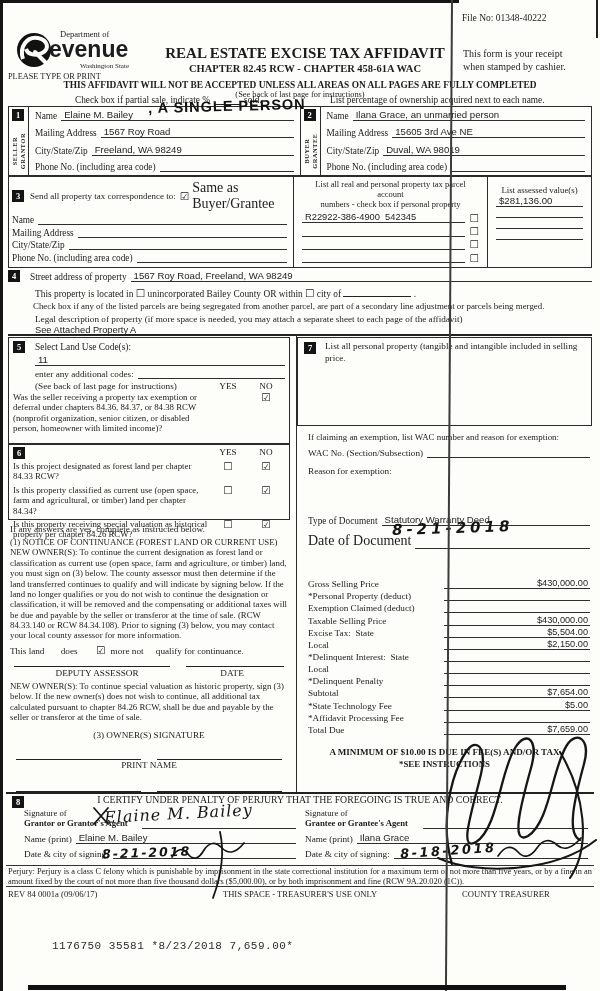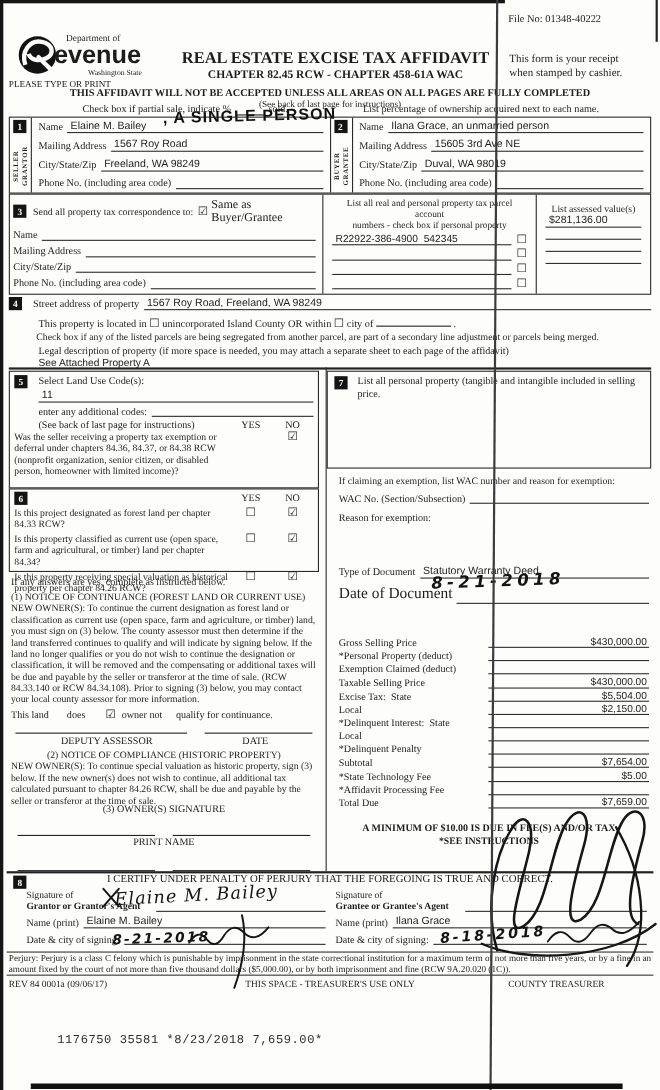--- a/index.html
+++ b/index.html
@@ -135,21 +135,21 @@
   </div>
 
   <span class="abs marker" style="left:148px;top:98px">, A SINGLE PERSON</span>
 
   <div class="abs box" style="left:8px;top:176px;width:584px;height:92px;display:flex">
     <div style="width:285px;border-right:1px solid #2b2b2b;padding:3px 6px 4px 3px;display:flex;flex-direction:column;justify-content:space-between;font-size:9.3px">
       <div class="frow" style="align-items:center">
         <span class="badge" style="margin-right:6px">3</span>
         <span class="lbl" style="font-size:9px">Send all property tax correspondence to:</span>
         <span class="cb">☑</span>
-        <span style="padding-left:3px;font-size:11px">Same as Buyer/Grantee</span>
+        <span style="padding-left:3px;font-size:14px">Same as Buyer/Grantee</span>
       </div>
       <div class="frow">
           <span class="lbl">Name</span>
           <span class="fill"></span>
         </div>
       <div class="frow">
           <span class="lbl">Mailing Address</span>
           <span class="fill"></span>
         </div>
       <div class="frow">
@@ -201,21 +201,21 @@
   </div>
 
   <div class="abs frow" style="left:8px;top:270px;width:584px;font-size:9.4px">
     <span class="badge" style="margin-right:10px">4</span>
     <span class="lbl">Street address of property</span>
     <span class="fill">1567 Roy Road, Freeland, WA 98249</span>
   </div>
   <div class="abs" style="left:35px;top:287px;font-size:9.4px">
     <span>This property is located in</span>
     <span class="cb">☐</span>
-    <span>unincorporated Island County</span>
+    <span>unincorporated Bailey County</span>
     <span>OR within</span>
     <span class="cb">☐</span>
     <span>city of</span>
     <span style="display:inline-block;width:68px;border-bottom:1px solid #222;height:10px"></span>
     <span>.</span>
   </div>
   <div class="abs" style="left:33px;top:301px;width:556px;font-size:8.9px">Check box if any of the listed parcels are being segregated from another parcel, are part of a secondary line adjustment or parcels being merged.</div>
   <div class="abs" style="left:35px;top:314px;width:554px;font-size:9.2px">Legal description of property (if more space is needed, you may attach a separate sheet to each page of the affidavit)</div>
   <div class="abs sans" style="left:35px;top:325px;font-size:9.3px">See Attached Property A</div>
 
@@ -271,33 +271,32 @@
 
   <div class="abs" style="left:10px;top:524px;width:278px;font-size:9.2px">If any answers are yes, complete as instructed below.</div>
   <div class="abs" style="left:10px;top:537px;width:278px;font-size:8.8px;line-height:1.18">
     <span style="display:block">(1) NOTICE OF CONTINUANCE (FOREST LAND OR CURRENT USE)</span>
     <span>NEW OWNER(S):  To continue the current designation as forest land or classification as current use (open space, farm and agriculture, or timber) land, you must sign on (3) below.  The county assessor must then determine if the land transferred continues to qualify and will indicate by signing below. If the land no longer qualifies or you do not wish to continue the designation or classification, it will be removed and the compensating or additional taxes will be due and payable by the seller or transferor at the time of sale.  (RCW 84.33.140 or RCW 84.34.108).  Prior to signing (3) below, you may contact your local county assessor for more information.</span>
   </div>
   <div class="abs" style="left:10px;top:645px;font-size:9.2px">
     <span>This land</span>
     <span style="margin-left:14px">does</span>
     <span class="cb" style="margin-left:16px">☑</span>
-    <span style="margin-left:3px">owner not</span>
+    <span style="margin-left:3px">more not</span>
     <span style="margin-left:10px">qualify for continuance.</span>
   </div>
   <div class="abs" style="left:14px;top:659px;width:270px;display:flex;gap:16px">
     <span style="flex:1.6;border-bottom:1.3px solid #222;height:8px"></span>
     <span style="flex:1;border-bottom:1.3px solid #222;height:8px"></span>
   </div>
   <div class="abs" style="left:14px;top:668px;width:270px;display:flex;font-size:9.2px">
     <span class="ctr" style="flex:1.6">DEPUTY ASSESSOR</span>
     <span class="ctr" style="flex:1">DATE</span>
   </div>
   <div class="abs" style="left:10px;top:681px;width:278px;font-size:8.8px;line-height:1.18">
-    <span class="ctr" style="display:block">(2) NOTICE OF COMPLIANCE (HISTORIC PROPERTY)</span>
     <span>NEW OWNER(S):  To continue special valuation as historic property, sign (3) below.  If the new owner(s) does not wish to continue, all additional tax calculated pursuant to chapter 84.26 RCW, shall be due and payable by the seller or transferor at the time of sale.</span>
   </div>
   <div class="abs ctr" style="left:10px;top:730px;width:278px;font-size:9.2px">(3) OWNER(S) SIGNATURE</div>
   <div class="abs" style="left:16px;top:752px;width:266px;display:flex;gap:16px">
     <span style="flex:1;border-bottom:1.3px solid #222;height:8px"></span>
     <span style="flex:1;border-bottom:1.3px solid #222;height:8px"></span>
   </div>
   <div class="abs ctr" style="left:10px;top:760px;width:278px;font-size:9.2px">PRINT NAME</div>
   <div class="abs" style="left:16px;top:784px;width:266px;display:flex;gap:16px">
     <span style="flex:1;border-bottom:1.3px solid #222;height:8px"></span>

